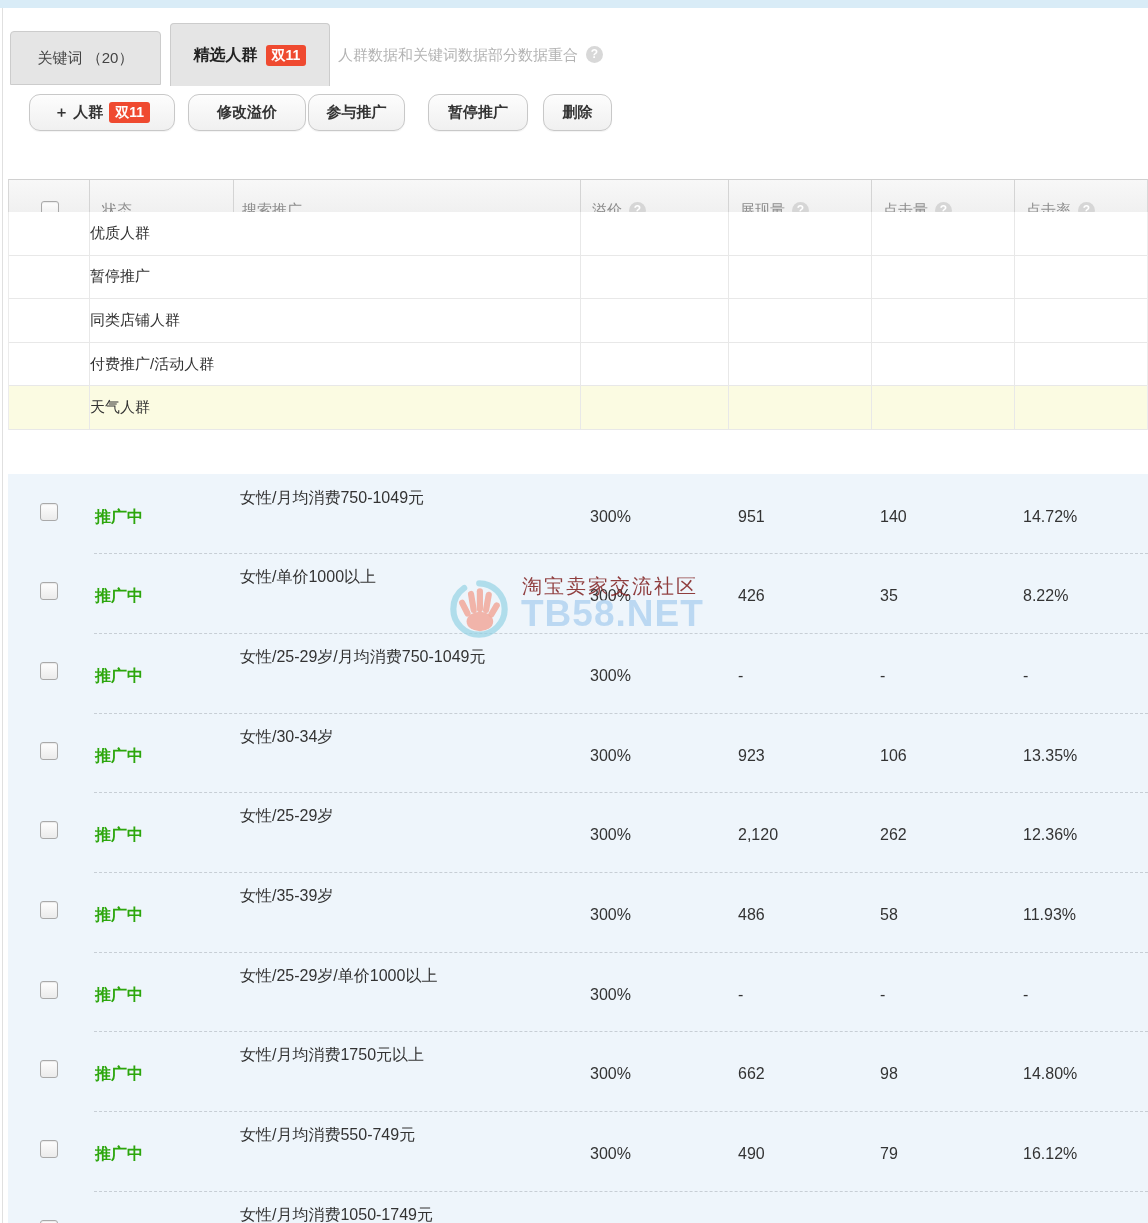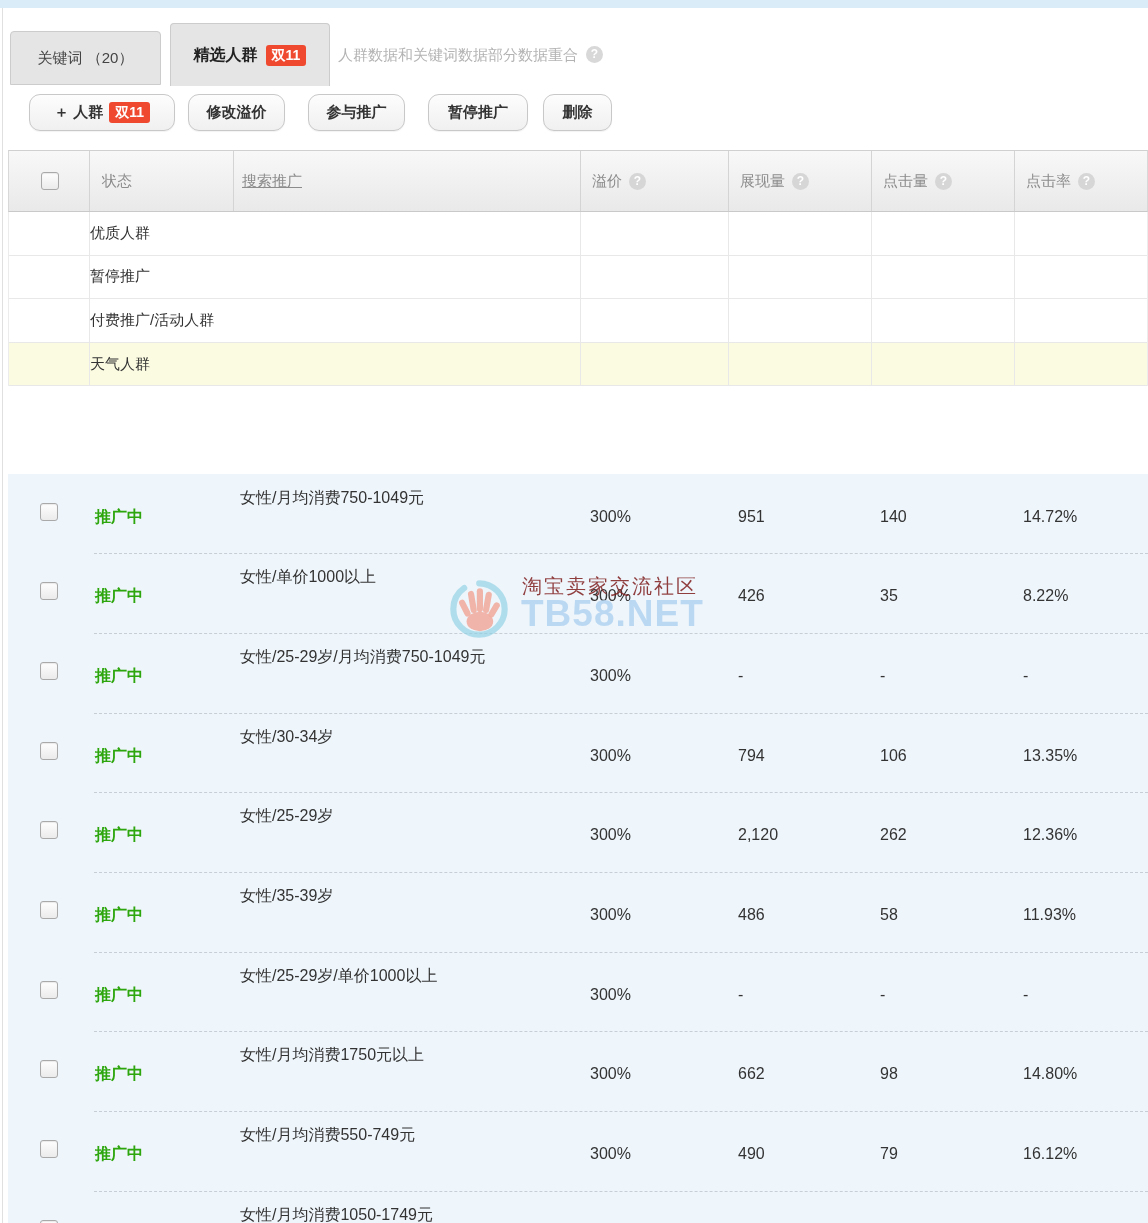--- a/index.html
+++ b/index.html
@@ -27,36 +27,36 @@
                color:#fff; font-size:12px; font-weight:bold; text-align:center; line-height:17px;
                margin-left:8px; cursor:pointer; }
 
   
   .btn { position:absolute; top:94px; height:37px; border:1px solid #c8c8c8; border-radius:11px;
          background:linear-gradient(#fdfdfd,#f0f0f0); box-shadow:0 1px 1px rgba(0,0,0,.05);
          font-size:15px; font-weight:bold; color:#333; display:flex; align-items:center;
          justify-content:center; cursor:pointer; }
   .btn .badge { font-size:14px; margin-left:6px; }
   #btn-add    { left:29px;  width:146px; }
-  #btn-edit   { left:188px; width:97px; }
+  #btn-edit   { left:188px; width:118px; }
   #btn-join   { left:308px; width:97px; }
   #btn-pause  { left:428px; width:100px; }
   #btn-delete { left:543px; width:69px; }
 
   
   .thead {
     position:absolute; left:8px; top:150px; width:1140px; height:62px;
     display:grid; grid-template-columns:80px 144px 347px 148px 143px 135px;
     background:linear-gradient(#f8f8f8,#e9e9e9);
     border-top:1px solid #d0d0d0; border-bottom:1px solid #c9c9c9;
     border-left:1px solid #d8d8d8; border-right:1px solid #d8d8d8;
     color:#8c8c8c; font-size:15px;
   }
   
-  .thead { grid-template-columns:80px 144px 347px 148px 143px 143px 134px; }
+  .thead { grid-template-columns:80px 144px 347px 148px 143px 143px 134px;margin-top:29px; }
   .th { display:flex; align-items:center; border-left:1px solid #d4d4d4; padding-left:11px; }
   .th:first-child { border-left:none; padding-left:32px; }
   .th .help-icon { margin-left:7px; background:#d6d6d6; }
   .th-status { padding-left:12px; }
   .th-search { padding-left:8px;text-decoration:underline; }
 
   .checkbox { width:18px; height:18px; border:1px solid #a9a9a9; border-radius:3px;
               background:linear-gradient(#fefefe,#ebebeb);
               box-shadow:inset 0 1px 1px rgba(0,0,0,.08); cursor:pointer; }
 
@@ -172,20 +172,30 @@
       <span>暂停推广</span>
     </div>
     <div class="cat-cell"></div>
     <div class="cat-cell"></div>
     <div class="cat-cell"></div>
     <div class="cat-cell"></div>
   </div>
       <div class="cat-row">
     <div class="cat-cell"></div>
     <div class="cat-cell cat-label">
+      <span>同类店铺人群</span>
+    </div>
+    <div class="cat-cell"></div>
+    <div class="cat-cell"></div>
+    <div class="cat-cell"></div>
+    <div class="cat-cell"></div>
+  </div>
+      <div class="cat-row">
+    <div class="cat-cell"></div>
+    <div class="cat-cell cat-label">
       <span>付费推广/活动人群</span>
     </div>
     <div class="cat-cell"></div>
     <div class="cat-cell"></div>
     <div class="cat-cell"></div>
     <div class="cat-cell"></div>
   </div>
       <div class="cat-row highlight">
     <div class="cat-cell"></div>
     <div class="cat-cell cat-label">
@@ -224,21 +234,21 @@
     <span class="row-premium">300%</span>
     <span class="row-impressions">-</span>
     <span class="row-clicks">-</span>
     <span class="row-ctr">-</span>
   </div>
       <div class="data-row">
     <div class="checkbox row-check"></div>
     <span class="row-status">推广中</span>
     <span class="row-name">女性/30-34岁</span>
     <span class="row-premium">300%</span>
-    <span class="row-impressions">794</span>
+    <span class="row-impressions">923</span>
     <span class="row-clicks">106</span>
     <span class="row-ctr">13.35%</span>
   </div>
       <div class="data-row">
     <div class="checkbox row-check"></div>
     <span class="row-status">推广中</span>
     <span class="row-name">女性/25-29岁</span>
     <span class="row-premium">300%</span>
     <span class="row-impressions">2,120</span>
     <span class="row-clicks">262</span>

